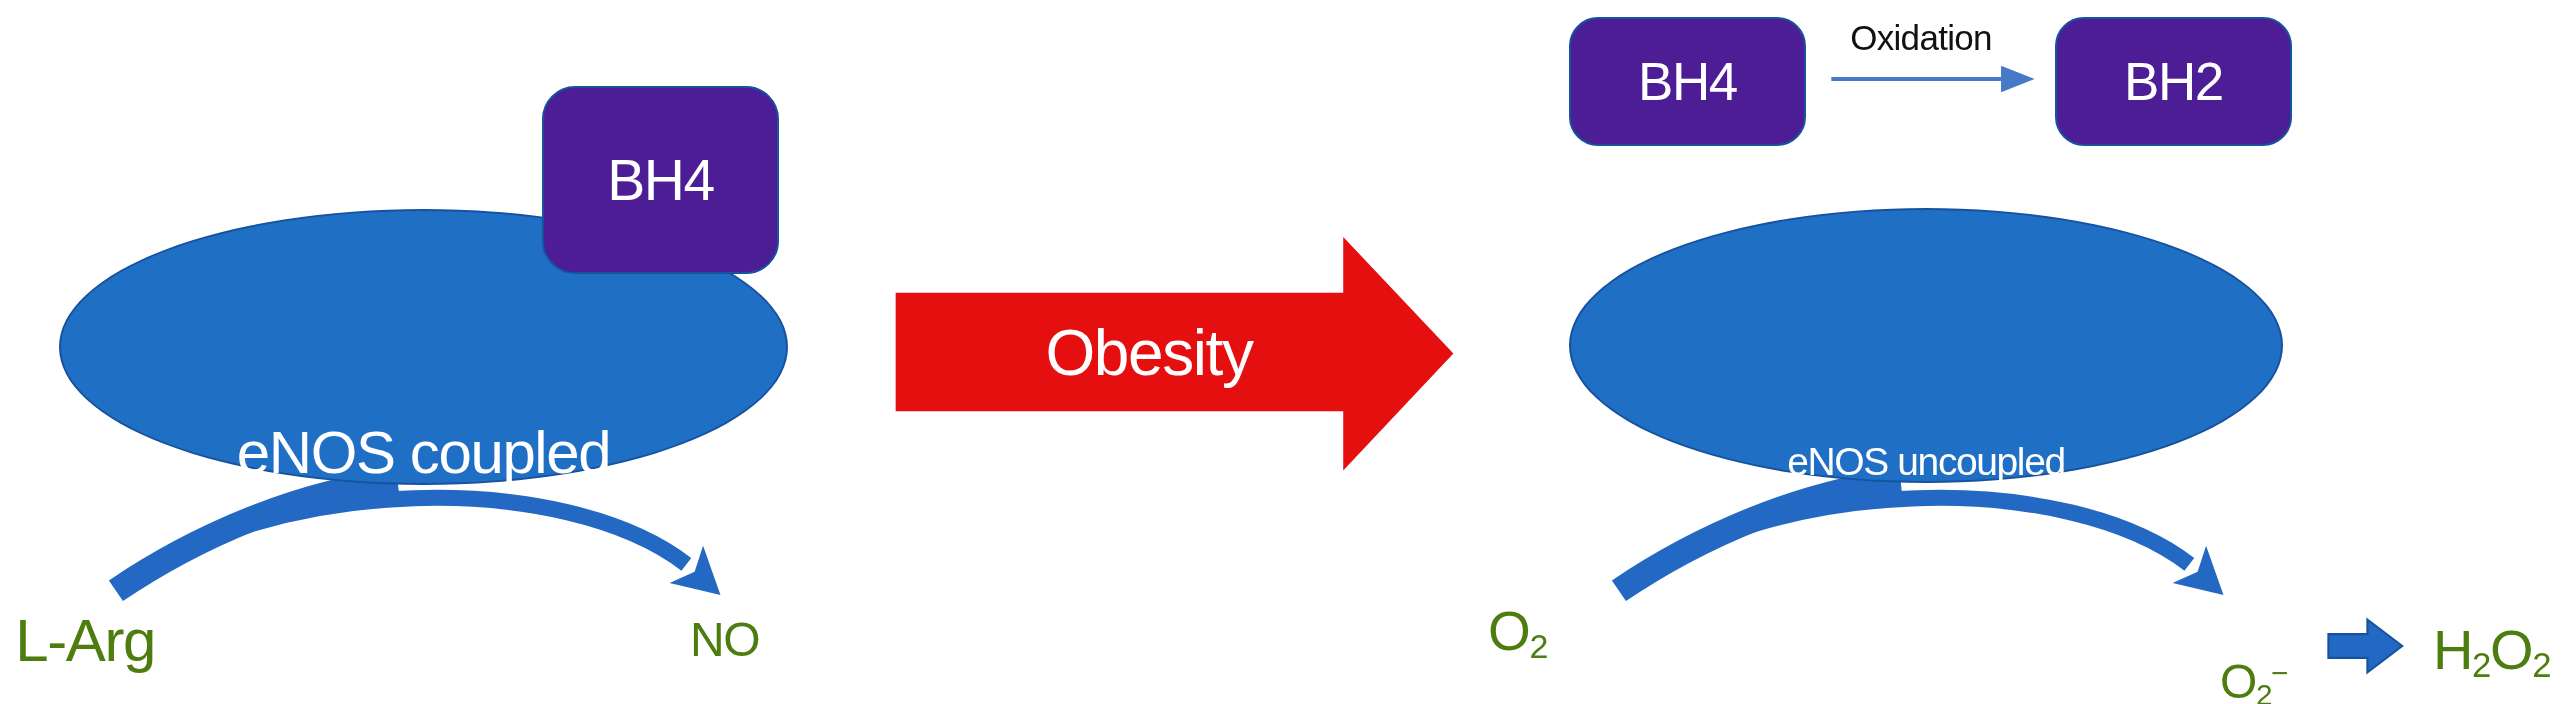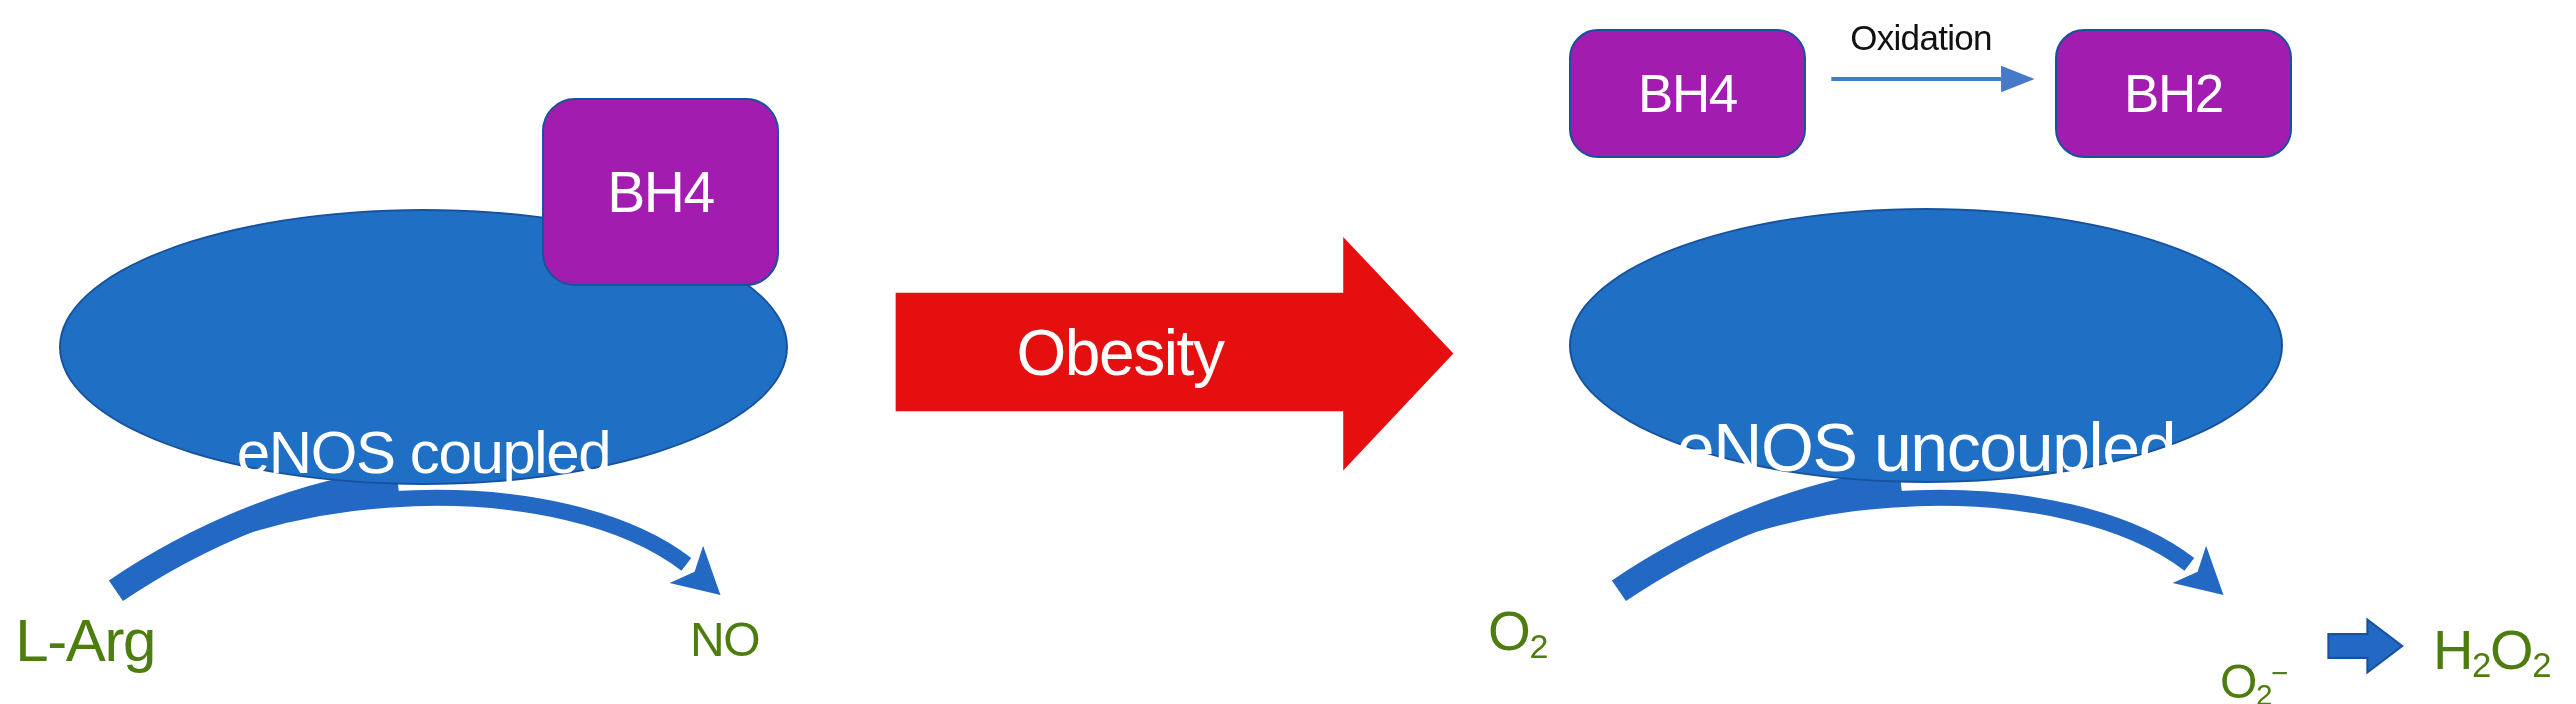--- a/index.html
+++ b/index.html
@@ -14,26 +14,25 @@
   
   .ellipse{
     background:#1f6fc5;
     border:2.8px solid #17529e;
     border-radius:50%;
     box-sizing:border-box;
     display:flex;align-items:flex-end;justify-content:center;
     z-index:3;
   }
   .box{
-    background:#a21caf;
+    background:#4c1d95;
     border:2.8px solid #17529e;
     box-sizing:border-box;
     display:flex;align-items:center;justify-content:center;
     z-index:4;
-    margin-top:12px;
   }
   .shape-text{
     color:#ffffff;
     letter-spacing:-1.4px;
     white-space:nowrap;
     line-height:1;
   }
   
   .chem{
     color:#4d7c0f;
@@ -44,20 +43,21 @@
   }
   .chem .sb{font-size:62%;position:relative;top:0.24em;}
   .chem .sp{font-size:62%;position:relative;top:-0.5em;}
   .svg-layer{z-index:2;}
   .svg-top{z-index:5;}
   .obesity-text{
     color:#ffffff;
     display:flex;align-items:center;justify-content:center;
     line-height:1;letter-spacing:-1.4px;
     z-index:6;
+    padding-left:29px;
   }
   .oxid-label{
     color:#111111;
     text-align:center;
     line-height:1;
     letter-spacing:-0.7px;
     z-index:6;
   }
 </style>
 </head>
@@ -103,21 +103,21 @@
     <span class="shape-text" style="font-size:53px;">BH2</span>
   </div>
 
   <svg class="abs svg-layer" style="left:1594px;top:453px;" width="662" height="160" viewBox="0 0 950 230">
     <path d="M 35 198 C 150 120, 300 55, 440 40" fill="none" stroke="#2368c2" stroke-width="36"></path>
     <path d="M 35 195 C 260 30, 680 25, 855 160" fill="none" stroke="#2368c2" stroke-width="23"></path>
     <polygon points="0,-36 66,0 0,36 16,0" fill="#2368c2" transform="translate(855,160) rotate(42)"></polygon>
   </svg>
 
   <div class="abs ellipse" style="left:1569px;top:208px;width:714px;height:275px;">
-    <span class="shape-text" style="font-size:68px;">eNOS uncoupled</span>
+    <span class="shape-text" style="font-size:39px;">eNOS uncoupled</span>
   </div>
 
   <div class="abs chem" style="left:1488px;top:604px;font-size:55px;">
     <span>O</span><span class="sb">2</span>
   </div>
 
   <div class="abs chem" style="left:2220px;top:625px;font-size:48px;margin-top:33px;">
     <span>O</span><span class="sb">2</span><span class="sp">−</span>
   </div>
 

